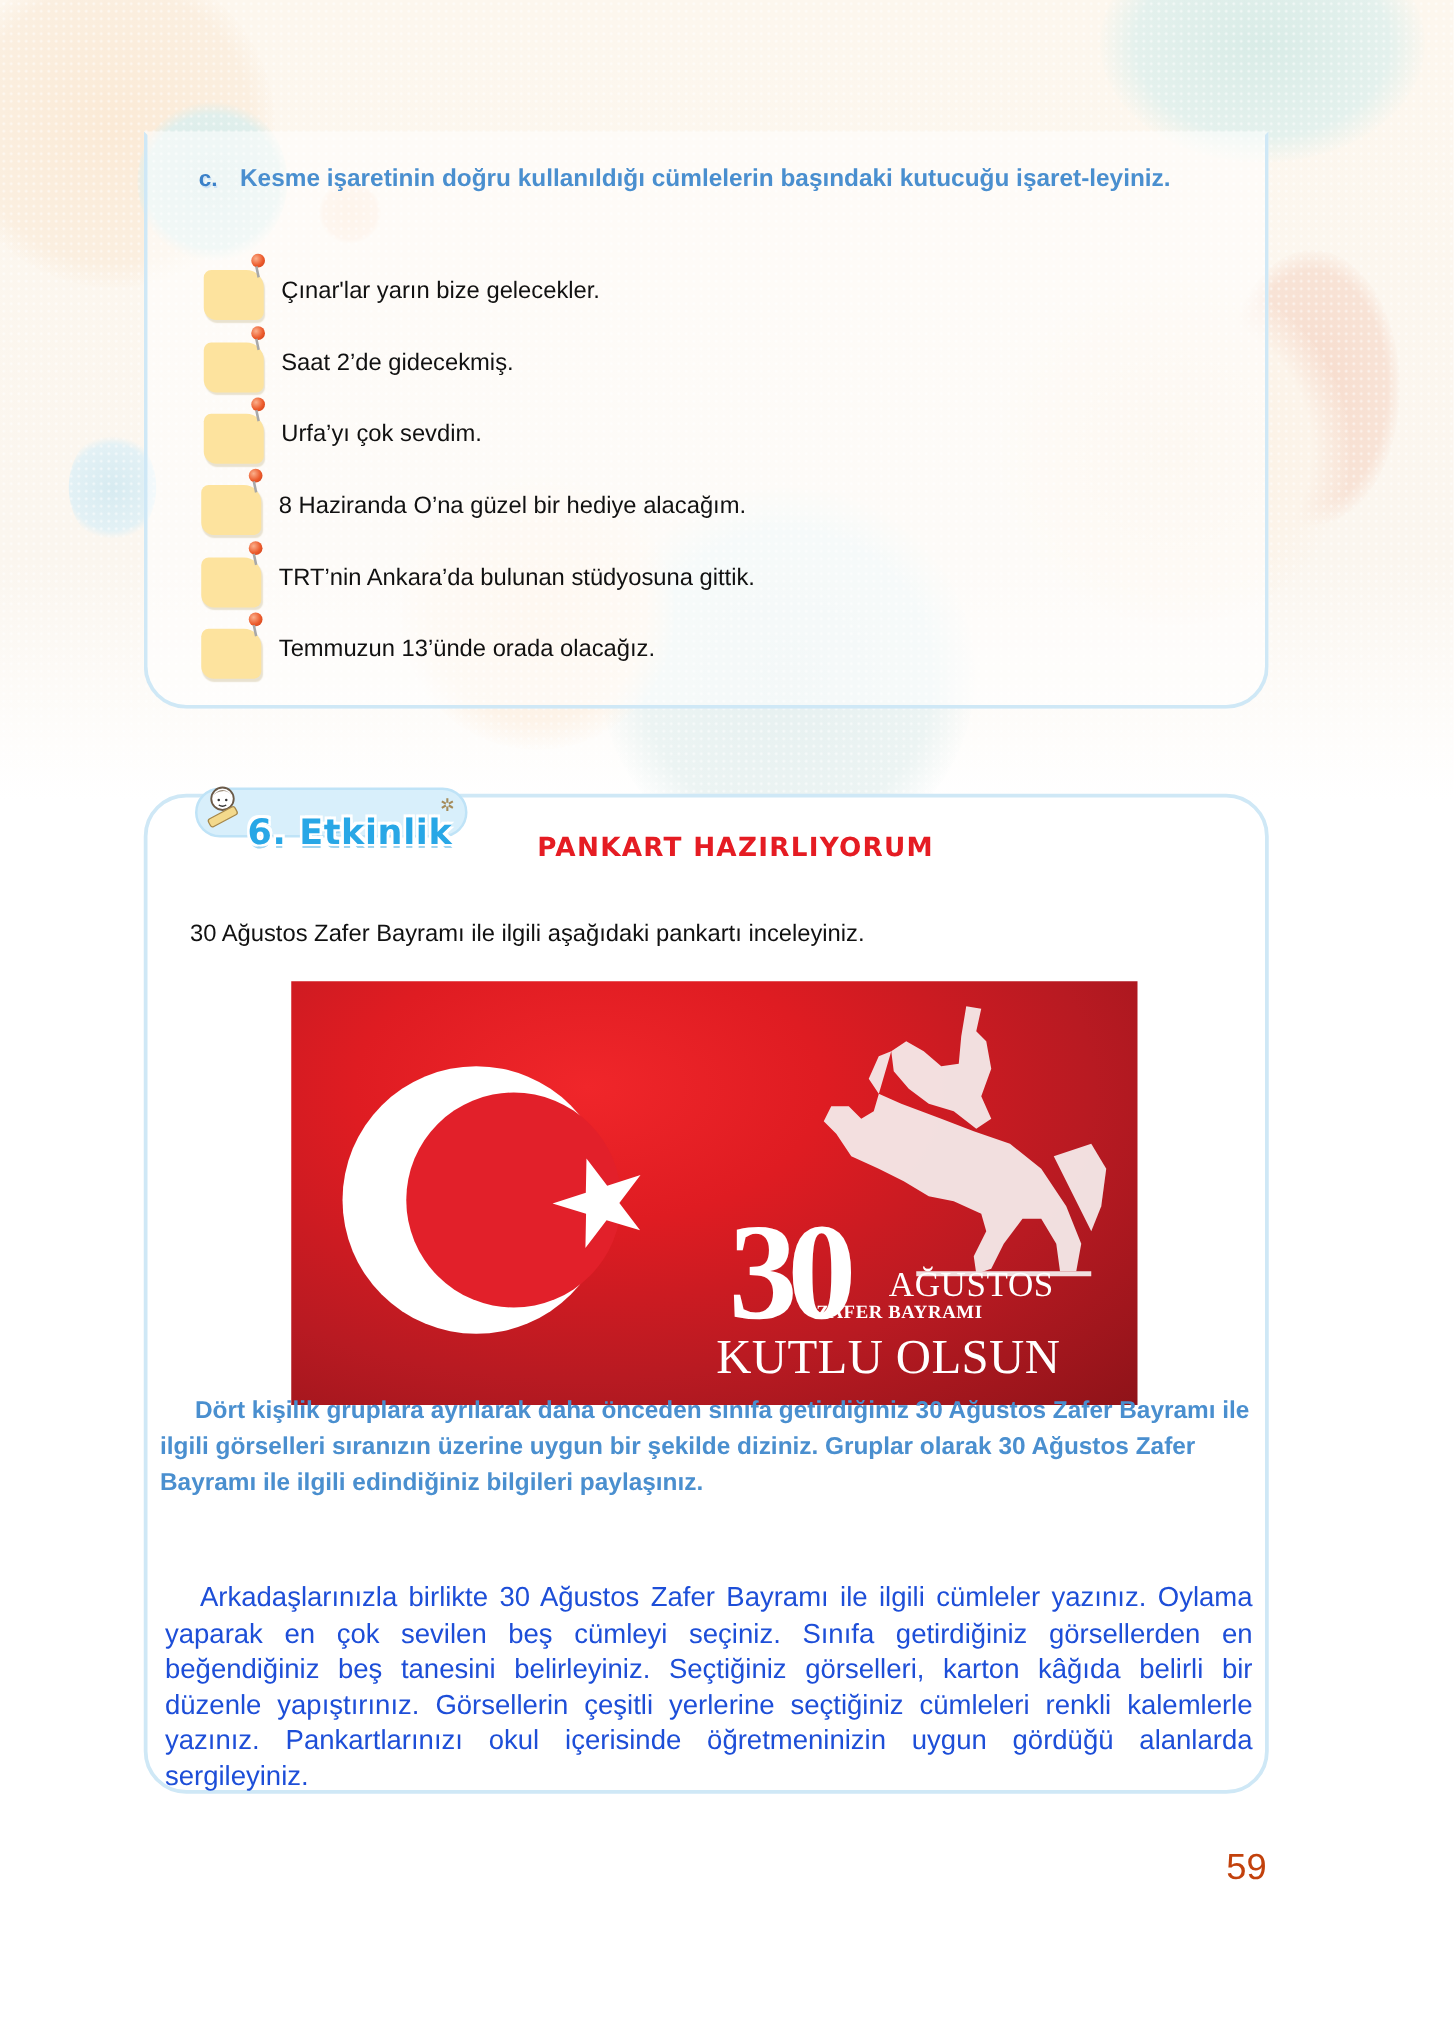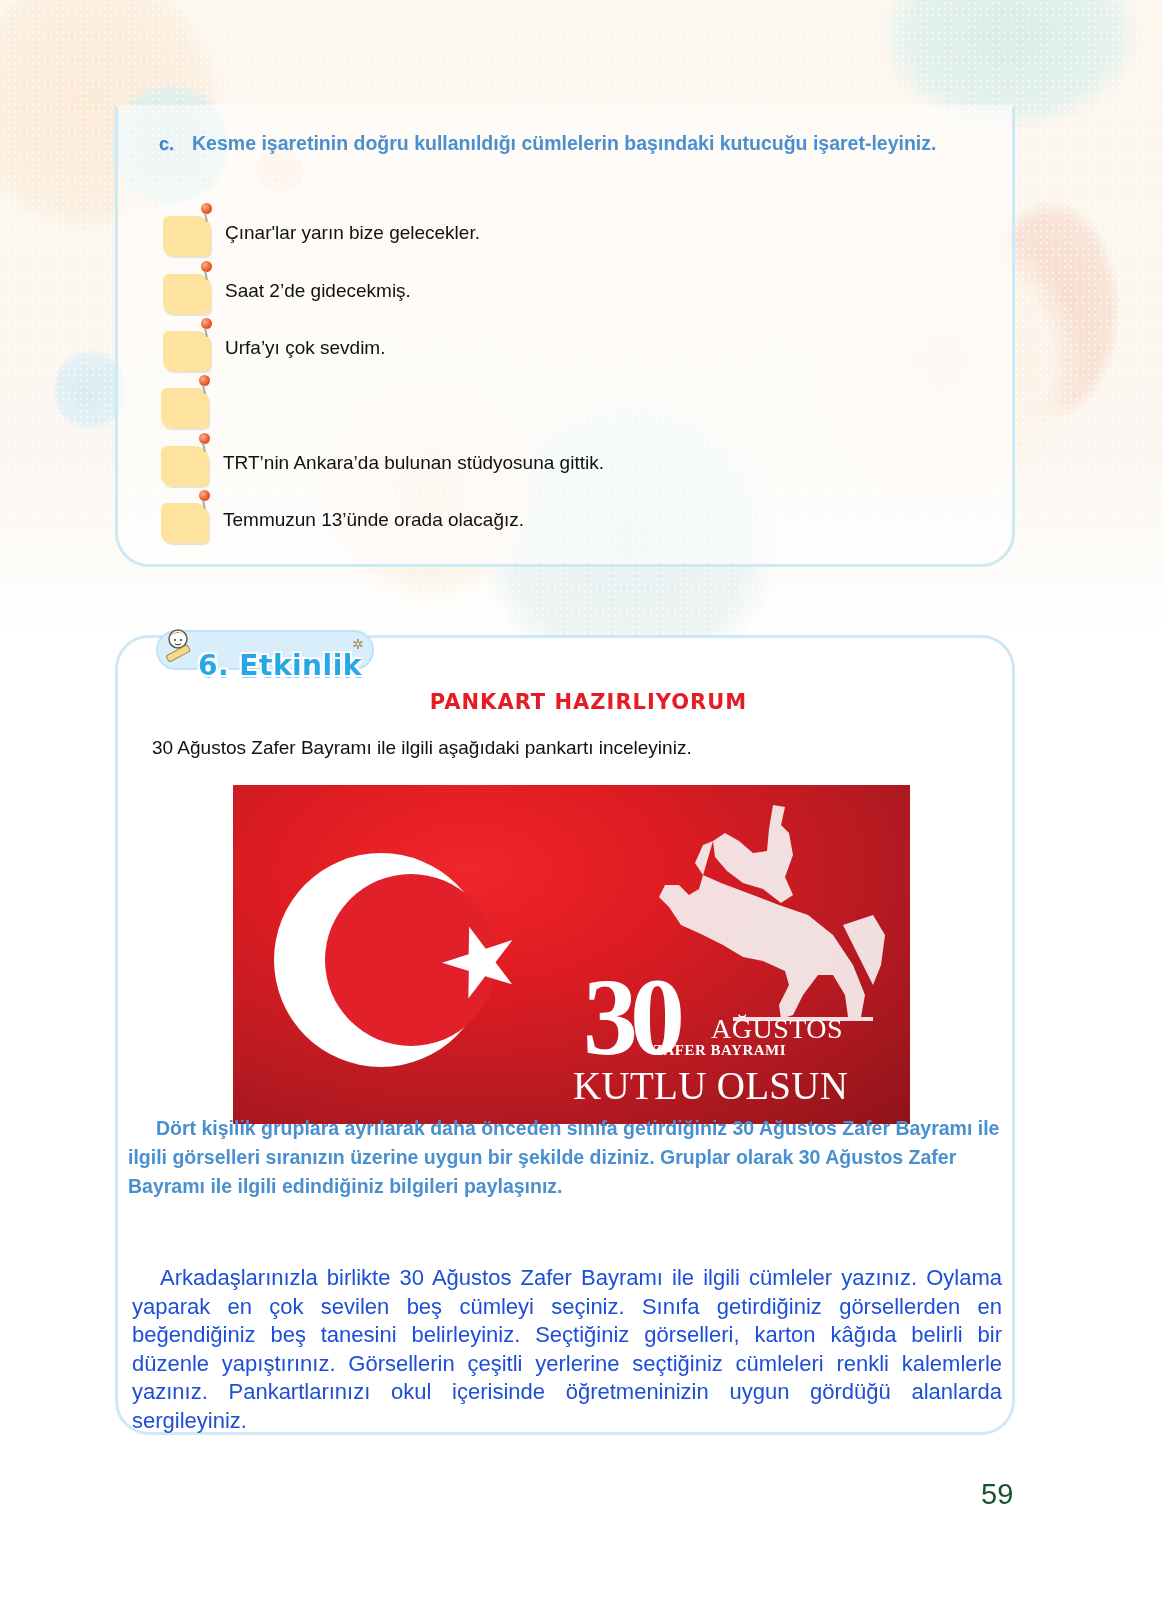--- a/index.html
+++ b/index.html
@@ -40,37 +40,37 @@
     .item-text { position: absolute; left: 62px; top: 6px; font-size: 19px; white-space: nowrap; color: #111; }
 
     
     .badge { position: absolute; left: 156px; top: 626px; height: 46px; width: 218px; }
     .badge-bg { position: absolute; left: 0; top: 4px; width: 218px; height: 40px; border-radius: 20px; background: #d8effb; border: 2px solid #bfe3f7; }
     .badge-kid { position: absolute; left: 8px; top: 0px; width: 30px; height: 38px; }
     .badge-text { position: absolute; left: 42px; top: 4px; font-size: 28px; font-weight: bold; color: #28a7e6; letter-spacing: 0.5px;
       text-shadow: -2px -2px 0 #fff, 2px -2px 0 #fff, -2px 2px 0 #fff, 2px 2px 0 #fff, 0 3px 0 #9fd4f0; font-family: "DejaVu Sans", sans-serif; margin-top: 19px; }
     .badge-spark { position: absolute; left: 196px; top: 10px; font-size: 14px; color: #a58b5a; }
 
-    .title-red { position: absolute; left: 0; width: 1163px; top: 690px; text-align: center; padding-left: 10px; font-size: 21px; font-weight: bold; color: #e51c23; letter-spacing: 1px; font-family: "DejaVu Sans", sans-serif; }
+    .title-red { position: absolute; left: 0; width: 1163px; top: 666px; text-align: center; padding-left: 10px; font-size: 21px; font-weight: bold; color: #e51c23; letter-spacing: 1px; font-family: "DejaVu Sans", sans-serif; }
     .title-red span { display: inline-block; margin-left: 4px; }
     .intro { position: absolute; left: 152px; top: 737px; font-size: 19px; color: #111; }
 
     
     .banner { position: absolute; left: 233px; top: 785px; width: 677px; height: 339px; overflow: hidden;
       background: radial-gradient(ellipse at 35% 25%, #f0262a 0%, #df1c22 30%, #b81a22 65%, #8f1319 100%); }
     .banner svg { position: absolute; left: 0; top: 0; }
     .banner-30 { position: absolute; left: 350px; top: 182px; font-family: "Liberation Serif", serif; font-weight: bold; color: #fff; font-size: 110px; line-height: 100px; letter-spacing: -8px; }
     .banner-agustos { position: absolute; left: 478px; top: 228px; font-family: "Liberation Serif", serif; color: #fff; font-size: 28px; letter-spacing: 0.5px; text-align: center; }
     .banner-zafer { position: absolute; left: 420px; top: 257px; font-family: "Liberation Serif", serif; font-weight: bold; color: #fff; font-size: 15px; letter-spacing: 0.5px; }
     .banner-kutlu { position: absolute; left: 340px; top: 278px; font-family: "Liberation Serif", serif; color: #fff; font-size: 39px; letter-spacing: 0.3px; }
 
     .blue-para { position: absolute; left: 128px; top: 1114px; width: 875px; font-weight: bold; color: #4a8fcf; font-size: 19.5px; line-height: 29px; text-indent: 28px; }
     .body-para { position: absolute; left: 132px; top: 1264px; width: 870px; color: #1d4ed8; font-size: 22px; line-height: 28.5px; text-indent: 28px; text-align: justify; }
 
-    .page-number { position: absolute; left: 981px; top: 1478px; font-size: 29px; color: #14532d; text-align: center; }
+    .page-number { position: absolute; left: 981px; top: 1478px; font-size: 29px; color: #c2410c; text-align: center; }
   </style>
 </head>
 <body>
 
 <div class="bg-layer">
   <div class="bubble b1"></div>
   <div class="bubble b2"></div>
   <div class="bubble b3"></div>
   <div class="bubble b4"></div>
   <div class="bubble b5"></div>
@@ -102,20 +102,21 @@
 <div class="item" style="top:331px;text-align:right;">
   <div class="checkbox"></div>
   <div class="pin-head"></div>
   <div class="pin-stem"></div>
   <span class="item-text">Urfa’yı çok sevdim.</span>
 </div>
 <div class="item" style="top:388px; left:161px;">
   <div class="checkbox"></div>
   <div class="pin-head"></div>
   <div class="pin-stem"></div>
+  <span class="item-text">8 Haziranda O’na güzel bir hediye alacağım.</span>
 </div>
 <div class="item" style="top:446px; left:161px;">
   <div class="checkbox"></div>
   <div class="pin-head"></div>
   <div class="pin-stem"></div>
   <span class="item-text">TRT’nin Ankara’da bulunan stüdyosuna gittik.</span>
 </div>
 <div class="item" style="top:503px; left:161px;">
   <div class="checkbox"></div>
   <div class="pin-head"></div>

